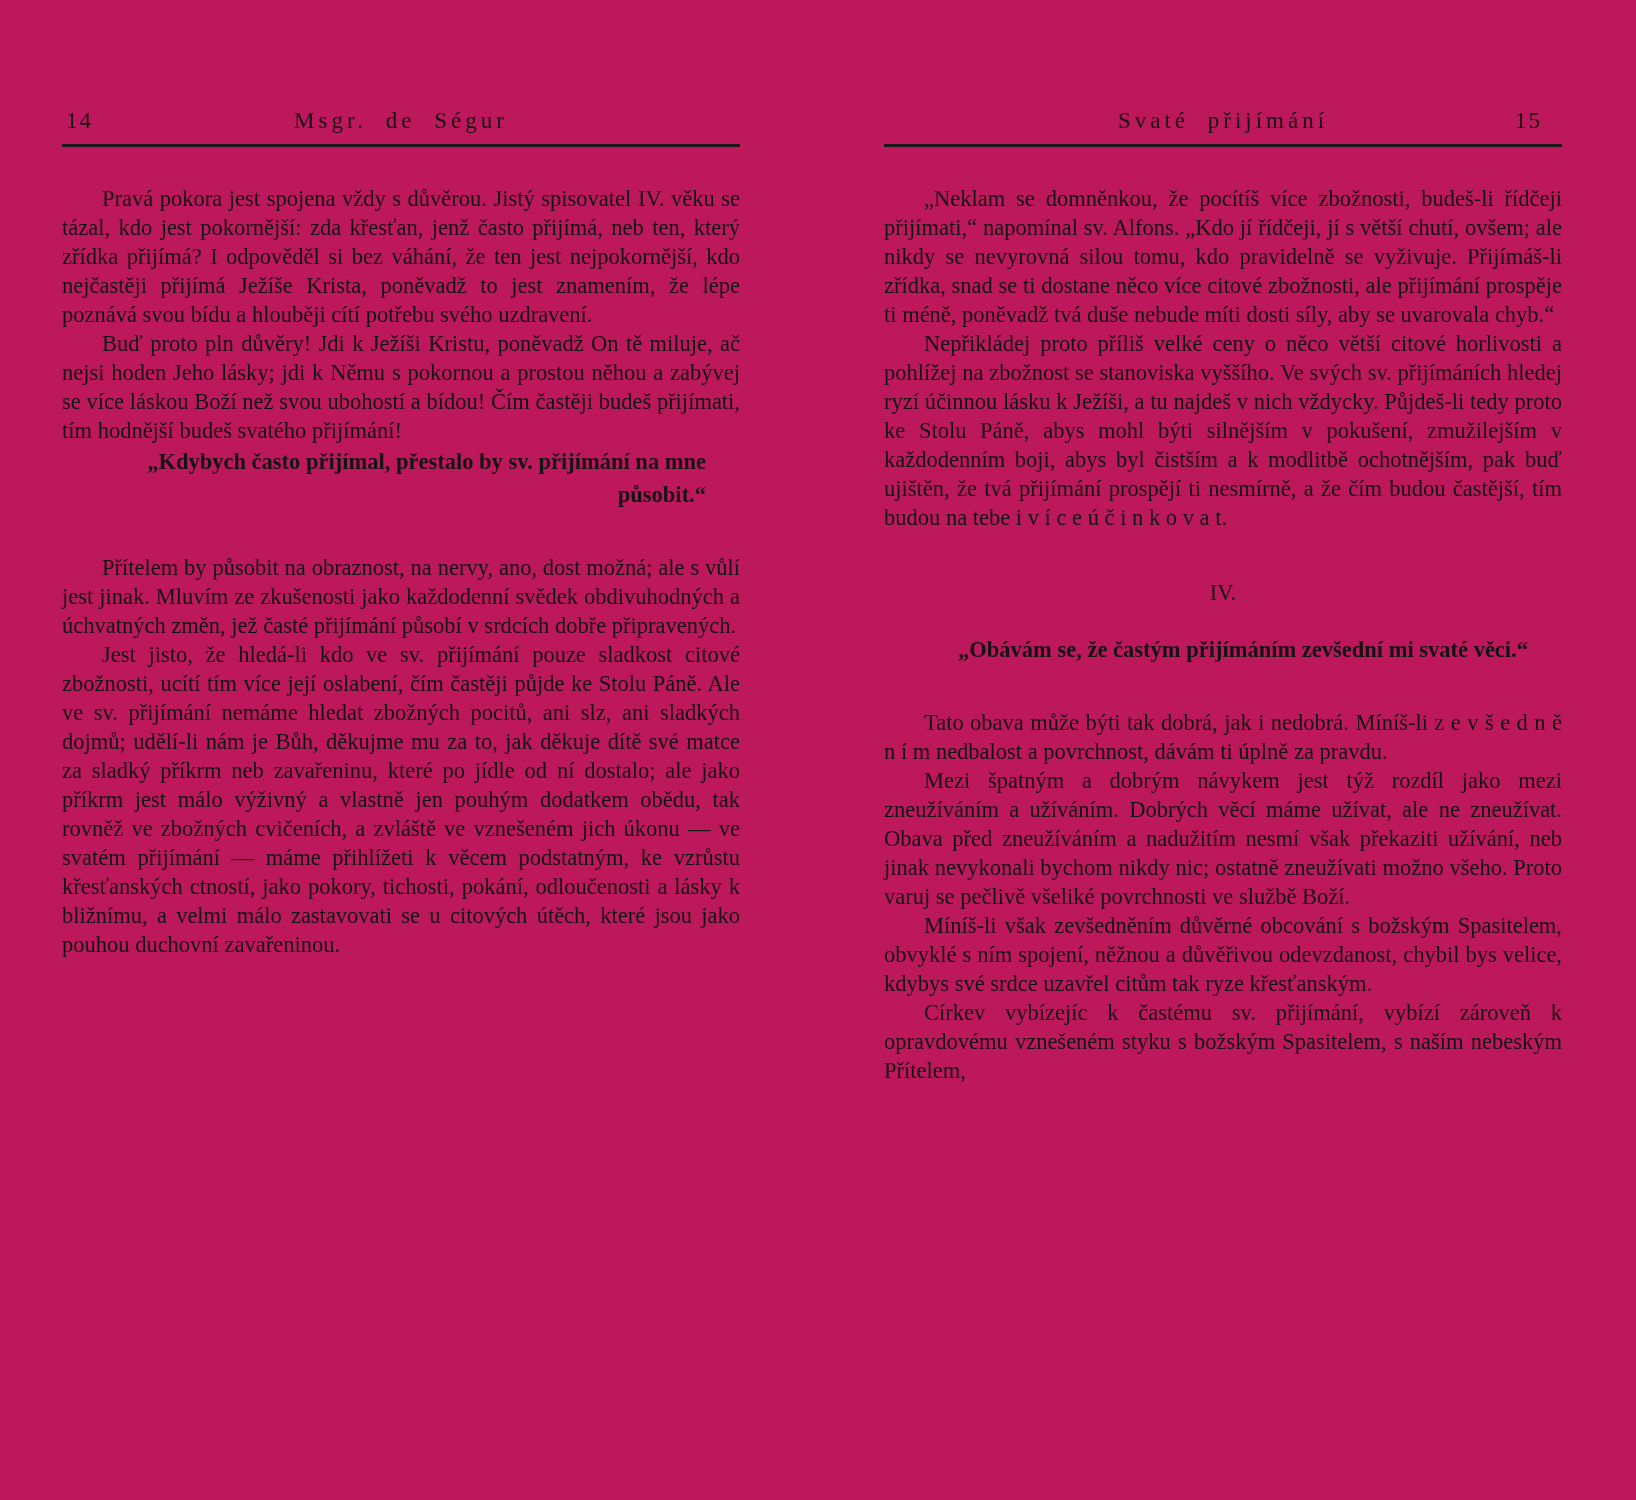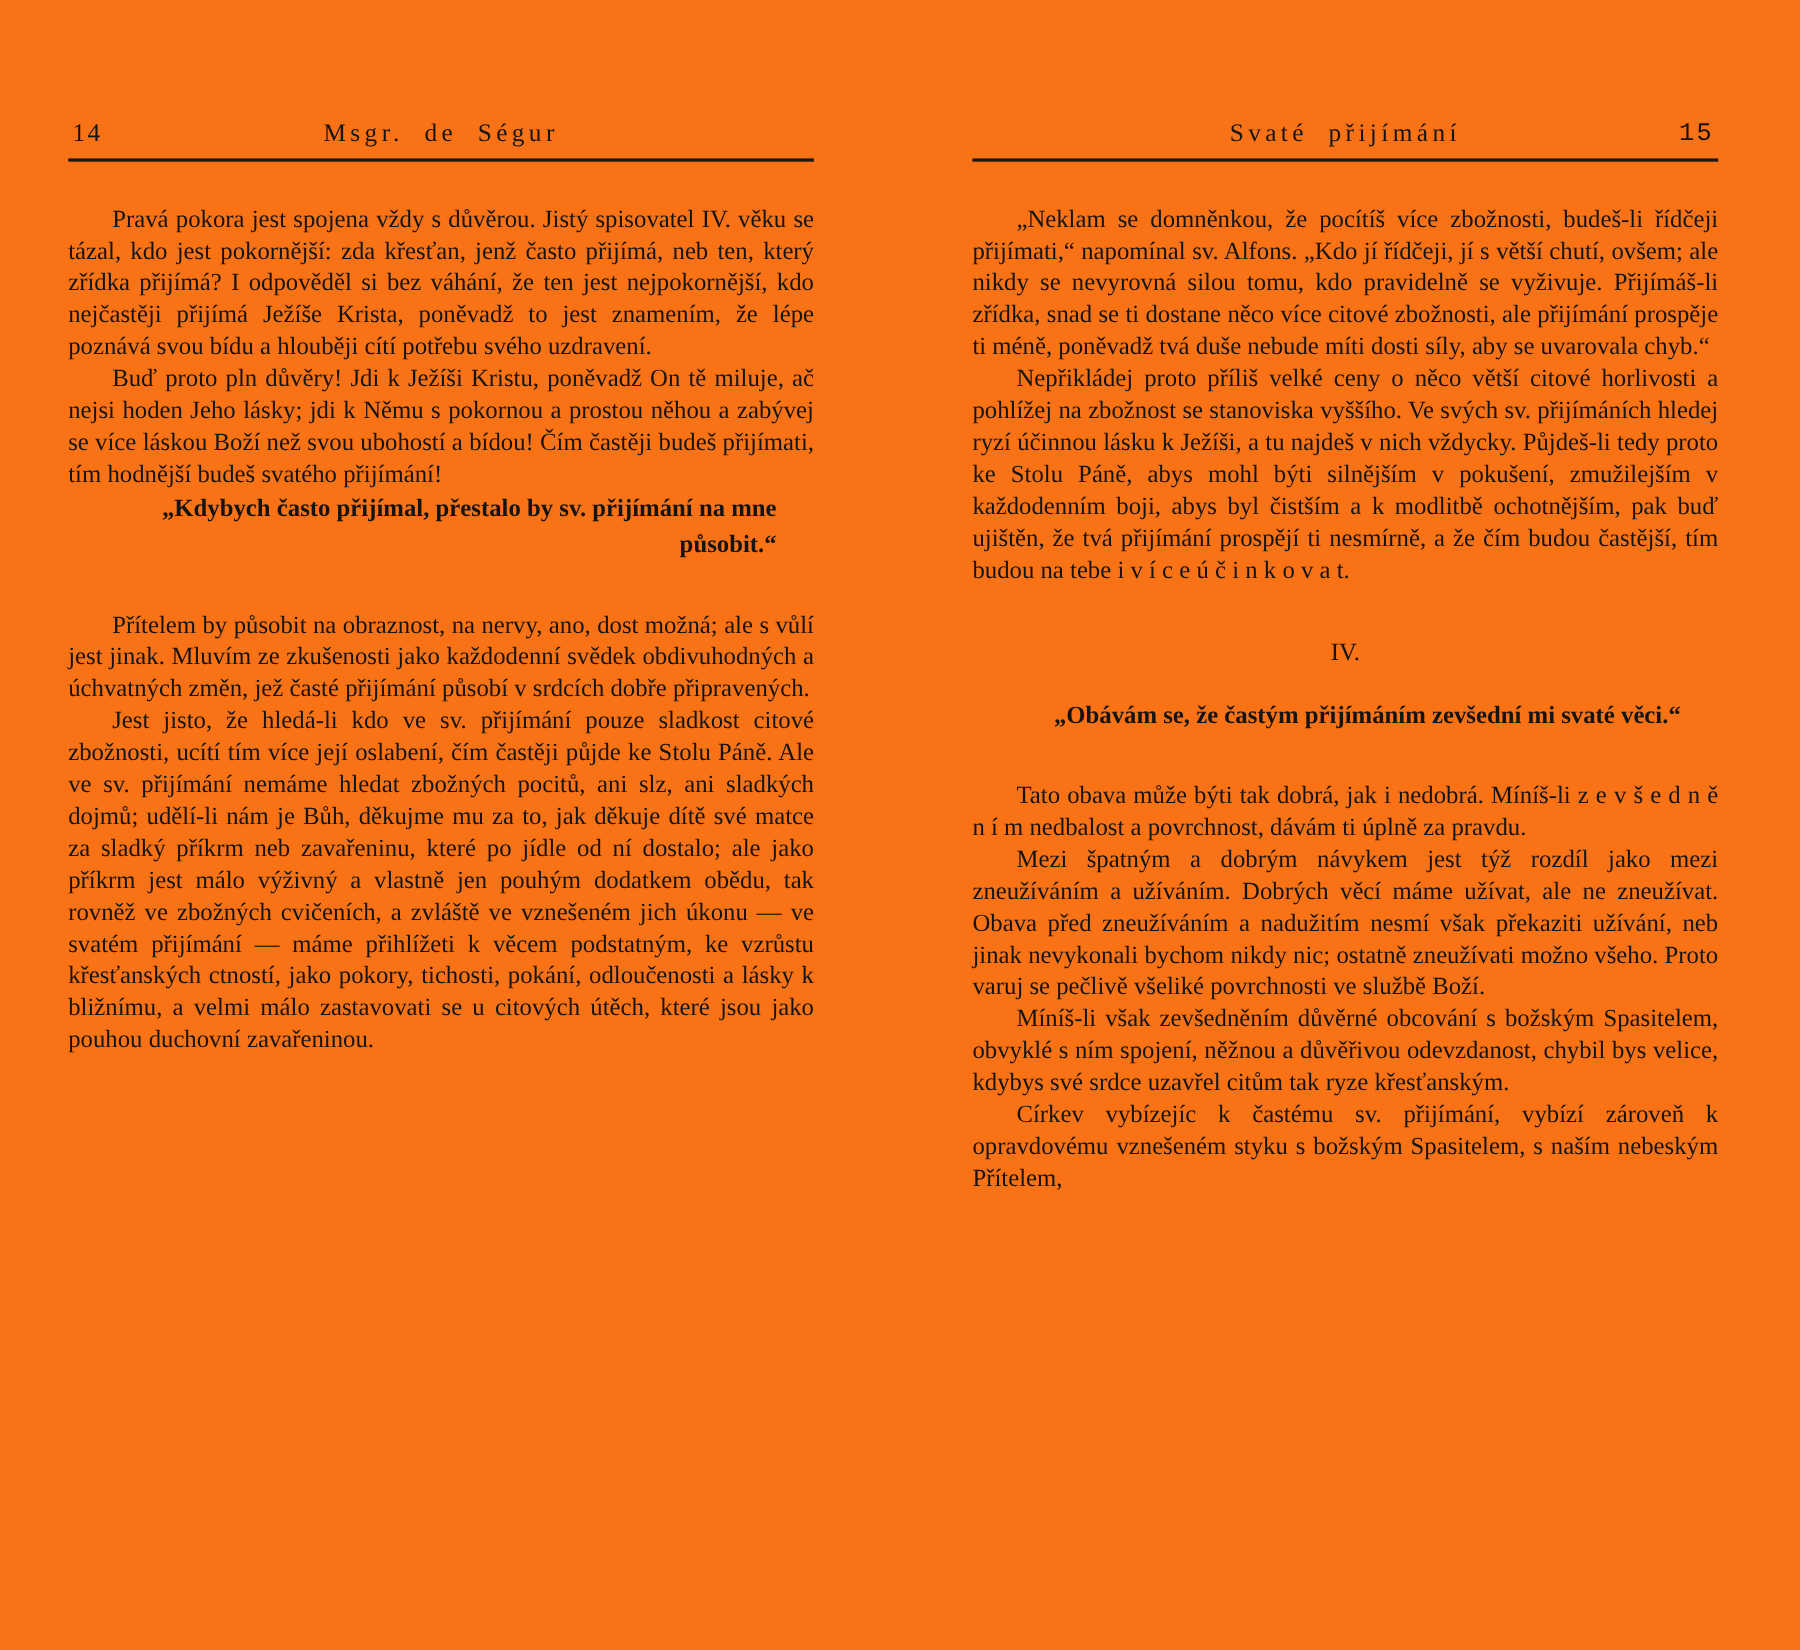--- a/index.html
+++ b/index.html
@@ -11,21 +11,21 @@
     width: 1636px;
     height: 1500px;
     font-family: "Liberation Serif", "DejaVu Serif", serif;
     color: #141414;
     -webkit-font-smoothing: antialiased;
   }
   .spread {
     position: relative;
     width: 1636px;
     height: 1500px;
-    background: #f97316;
+    background: #be185d;
     overflow: hidden;
   }
   .page {
     position: absolute;
     top: 108px;
     width: 678px;
   }
   .page-left  { left: 62px; }
   .page-right { left: 846px; margin-left: 38px; }
 
@@ -44,21 +44,21 @@
     letter-spacing: 4px;
     word-spacing: 9px;
     white-space: nowrap;
   }
   .pagenum {
     position: absolute;
     top: 0;
     letter-spacing: 2px;
   }
   .page-left  .pagenum { left: 4px; }
-  .page-right .pagenum { right: 4px; font-family: Liberation Mono, monospace; }
+  .page-right .pagenum { right: 20px; }
 
   .page-body {
     margin-top: 37px;
     font-size: 22.5px;
     line-height: 29px;
     text-align: justify;
   }
   .page-body p {
     margin: 0;
     text-indent: 40px;

